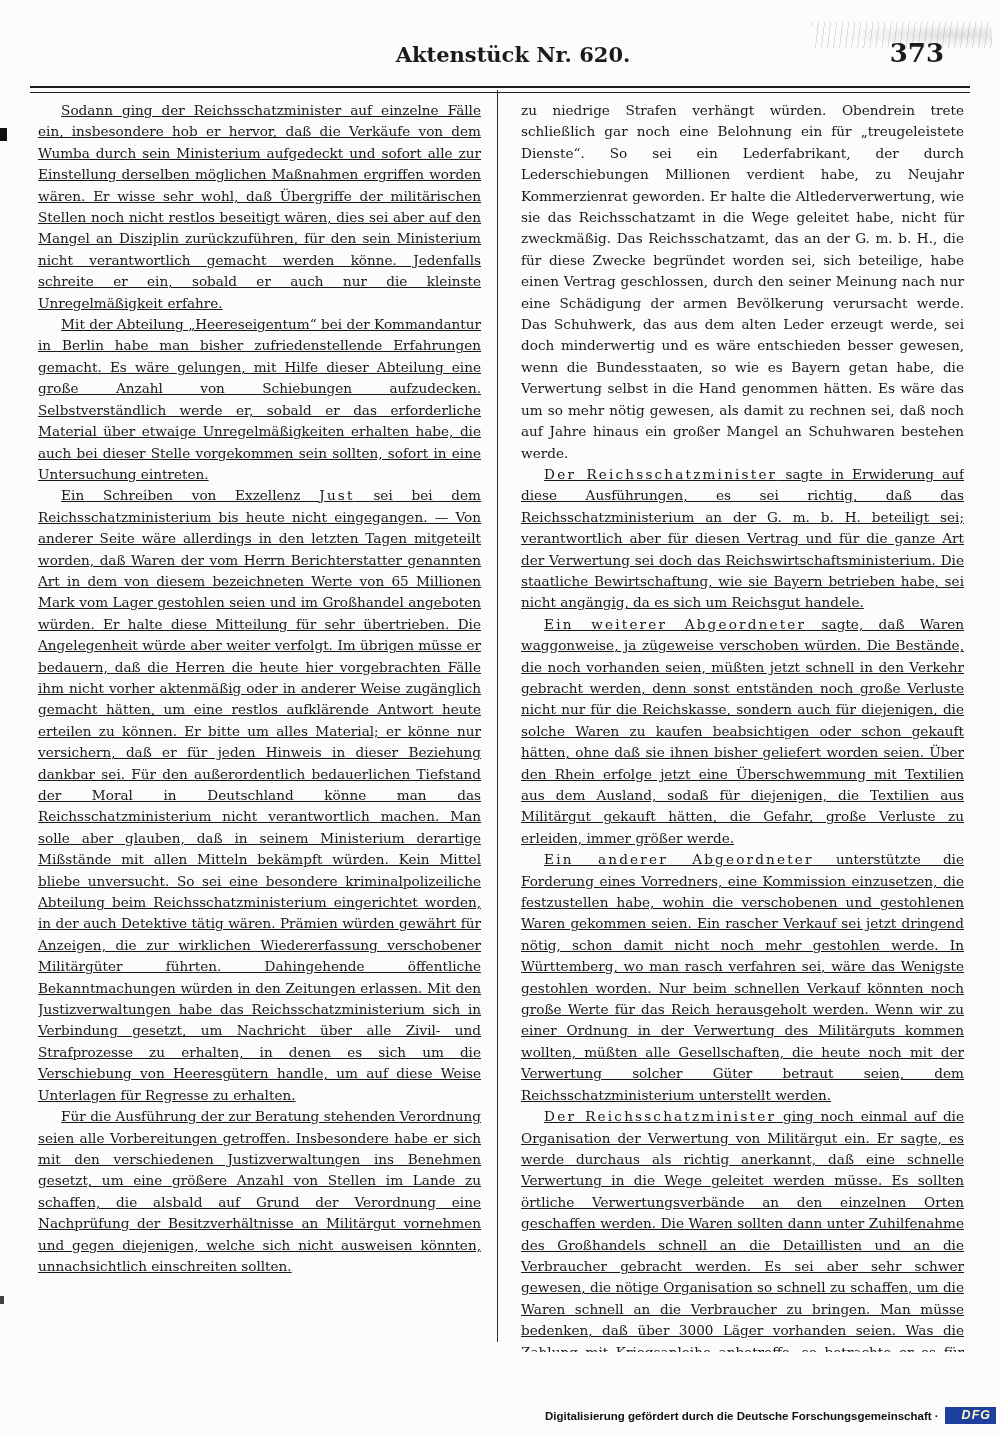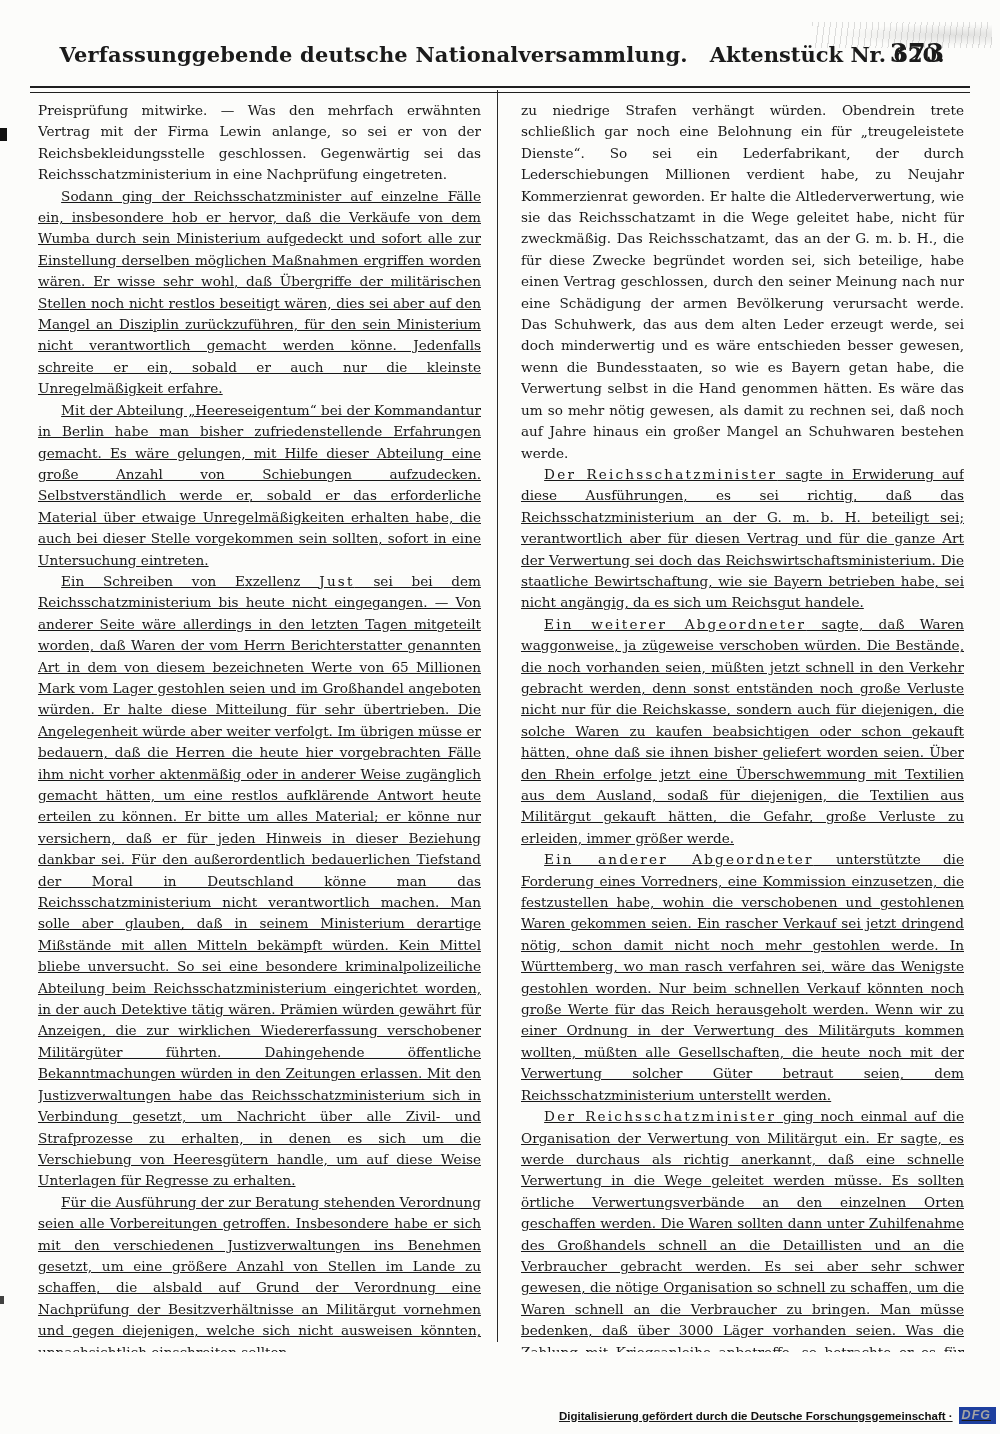--- a/index.html
+++ b/index.html
@@ -46,48 +46,45 @@
   .para{
     margin:0;font-size:13.6px;line-height:21.4px;text-align:justify;
     color:#181818;
   }
   .para.indent{text-indent:1.7em;text-decoration:underline;}
   .gesperrt{letter-spacing:.16em;}
   
   .footer{
     position:absolute;bottom:10px;right:4px;display:flex;align-items:center;gap:6px;
     font-family:"Liberation Sans", sans-serif;
-    text-decoration:underline;
   }
   .credit{font-size:11.5px;font-weight:bold;color:#111;}
   .dfg-logo{
-    display:inline-block;padding:1px 5px 2px 3px;background:#1e3f9e;
-    color:#a3a3a3;font-weight:bold;font-style:italic;font-size:12.5px;
+    display:inline-block;padding:1px 5px 2px 17px;background:#1e3f9e;
+    color:#fef9c3;font-weight:bold;font-style:italic;font-size:12.5px;
     letter-spacing:1px;font-family:"Liberation Sans", sans-serif;
   }
 </style>
 </head>
 <body>
 
 <div class="smudge"></div>
 <div class="edge-mark m1"></div>
 <div class="edge-mark m2"></div>
 
 <div class="header-row">
-  <span class="doc-title">Verfassunggebende deutsche Nationalversammlung.</span>
   <span class="doc-label">Aktenstück Nr. 620.</span>
   <span class="page-number">373</span>
 </div>
 
 <div class="double-rule"></div>
 <div class="divider"></div>
 
 <div class="columns">
   <div class="col">
-      <p class="para"><span>Preisprüfung mitwirke. — Was den mehrfach erwähnten Vertrag mit der Firma Lewin anlange, so sei er von der Reichsbekleidungsstelle geschlossen. Gegenwärtig sei das Reichsschatzministerium in eine Nachprüfung eingetreten.</span></p>
       <p class="para indent"><span>Sodann ging der Reichsschatzminister auf einzelne Fälle ein, insbesondere hob er hervor, daß die Verkäufe von dem Wumba durch sein Ministerium aufgedeckt und sofort alle zur Einstellung derselben möglichen Maßnahmen ergriffen worden wären. Er wisse sehr wohl, daß Übergriffe der militärischen Stellen noch nicht restlos beseitigt wären, dies sei aber auf den Mangel an Disziplin zurückzuführen, für den sein Ministerium nicht verantwortlich gemacht werden könne. Jedenfalls schreite er ein, sobald er auch nur die kleinste Unregelmäßigkeit erfahre.</span></p>
       <p class="para indent"><span>Mit der Abteilung „Heereseigentum“ bei der Kommandantur in Berlin habe man bisher zufriedenstellende Erfahrungen gemacht. Es wäre gelungen, mit Hilfe dieser Abteilung eine große Anzahl von Schiebungen aufzudecken. Selbstverständlich werde er, sobald er das erforderliche Material über etwaige Unregelmäßigkeiten erhalten habe, die auch bei dieser Stelle vorgekommen sein sollten, sofort in eine Untersuchung eintreten.</span></p>
       <p class="para indent"><span>Ein Schreiben von Exzellenz </span><span class="gesperrt">Just</span><span> sei bei dem Reichsschatzministerium bis heute nicht eingegangen. — Von anderer Seite wäre allerdings in den letzten Tagen mitgeteilt worden, daß Waren der vom Herrn Berichterstatter genannten Art in dem von diesem bezeichneten Werte von 65 Millionen Mark vom Lager gestohlen seien und im Großhandel angeboten würden. Er halte diese Mitteilung für sehr übertrieben. Die Angelegenheit würde aber weiter verfolgt. Im übrigen müsse er bedauern, daß die Herren die heute hier vorgebrachten Fälle ihm nicht vorher aktenmäßig oder in anderer Weise zugänglich gemacht hätten, um eine restlos aufklärende Antwort heute erteilen zu können. Er bitte um alles Material; er könne nur versichern, daß er für jeden Hinweis in dieser Beziehung dankbar sei. Für den außerordentlich bedauerlichen Tiefstand der Moral in Deutschland könne man das Reichsschatzministerium nicht verantwortlich machen. Man solle aber glauben, daß in seinem Ministerium derartige Mißstände mit allen Mitteln bekämpft würden. Kein Mittel bliebe unversucht. So sei eine besondere kriminalpolizeiliche Abteilung beim Reichsschatzministerium eingerichtet worden, in der auch Detektive tätig wären. Prämien würden gewährt für Anzeigen, die zur wirklichen Wiedererfassung verschobener Militärgüter führten. Dahingehende öffentliche Bekanntmachungen würden in den Zeitungen erlassen. Mit den Justizverwaltungen habe das Reichsschatzministerium sich in Verbindung gesetzt, um Nachricht über alle Zivil- und Strafprozesse zu erhalten, in denen es sich um die Verschiebung von Heeresgütern handle, um auf diese Weise Unterlagen für Regresse zu erhalten.</span></p>
       <p class="para indent"><span>Für die Ausführung der zur Beratung stehenden Verordnung seien alle Vorbereitungen getroffen. Insbesondere habe er sich mit den verschiedenen Justizverwaltungen ins Benehmen gesetzt, um eine größere Anzahl von Stellen im Lande zu schaffen, die alsbald auf Grund der Verordnung eine Nachprüfung der Besitzverhältnisse an Militärgut vornehmen und gegen diejenigen, welche sich nicht ausweisen könnten, unnachsichtlich einschreiten sollten.</span></p>
     </div>
   <div class="col">
       <p class="para"><span>zu niedrige Strafen verhängt würden. Obendrein trete schließlich gar noch eine Belohnung ein für „treugeleistete Dienste“. So sei ein Lederfabrikant, der durch Lederschiebungen Millionen verdient habe, zu Neujahr Kommerzienrat geworden. Er halte die Altlederverwertung, wie sie das Reichsschatzamt in die Wege geleitet habe, nicht für zweckmäßig. Das Reichsschatzamt, das an der G. m. b. H., die für diese Zwecke begründet worden sei, sich beteilige, habe einen Vertrag geschlossen, durch den seiner Meinung nach nur eine Schädigung der armen Bevölkerung verursacht werde. Das Schuhwerk, das aus dem alten Leder erzeugt werde, sei doch minderwertig und es wäre entschieden besser gewesen, wenn die Bundesstaaten, so wie es Bayern getan habe, die Verwertung selbst in die Hand genommen hätten. Es wäre das um so mehr nötig gewesen, als damit zu rechnen sei, daß noch auf Jahre hinaus ein großer Mangel an Schuhwaren bestehen werde.</span></p>
       <p class="para indent"><span class="gesperrt">Der Reichsschatzminister</span><span> sagte in Erwiderung auf diese Ausführungen, es sei richtig, daß das Reichsschatzministerium an der G. m. b. H. beteiligt sei; verantwortlich aber für diesen Vertrag und für die ganze Art der Verwertung sei doch das Reichswirtschaftsministerium. Die staatliche Bewirtschaftung, wie sie Bayern betrieben habe, sei nicht angängig, da es sich um Reichsgut handele.</span></p>
       <p class="para indent"><span class="gesperrt">Ein weiterer Abgeordneter</span><span> sagte, daß Waren waggonweise, ja zügeweise verschoben würden. Die Bestände, die noch vorhanden seien, müßten jetzt schnell in den Verkehr gebracht werden, denn sonst entständen noch große Verluste nicht nur für die Reichskasse, sondern auch für diejenigen, die solche Waren zu kaufen beabsichtigen oder schon gekauft hätten, ohne daß sie ihnen bisher geliefert worden seien. Über den Rhein erfolge jetzt eine Überschwemmung mit Textilien aus dem Ausland, sodaß für diejenigen, die Textilien aus Militärgut gekauft hätten, die Gefahr, große Verluste zu erleiden, immer größer werde.</span></p>
       <p class="para indent"><span class="gesperrt">Ein anderer Abgeordneter</span><span> unterstützte die Forderung eines Vorredners, eine Kommission einzusetzen, die festzustellen habe, wohin die verschobenen und gestohlenen Waren gekommen seien. Ein rascher Verkauf sei jetzt dringend nötig, schon damit nicht noch mehr gestohlen werde. In Württemberg, wo man rasch verfahren sei, wäre das Wenigste gestohlen worden. Nur beim schnellen Verkauf könnten noch große Werte für das Reich herausgeholt werden. Wenn wir zu einer Ordnung in der Verwertung des Militärguts kommen wollten, müßten alle Gesellschaften, die heute noch mit der Verwertung solcher Güter betraut seien, dem Reichsschatzministerium unterstellt werden.</span></p>

